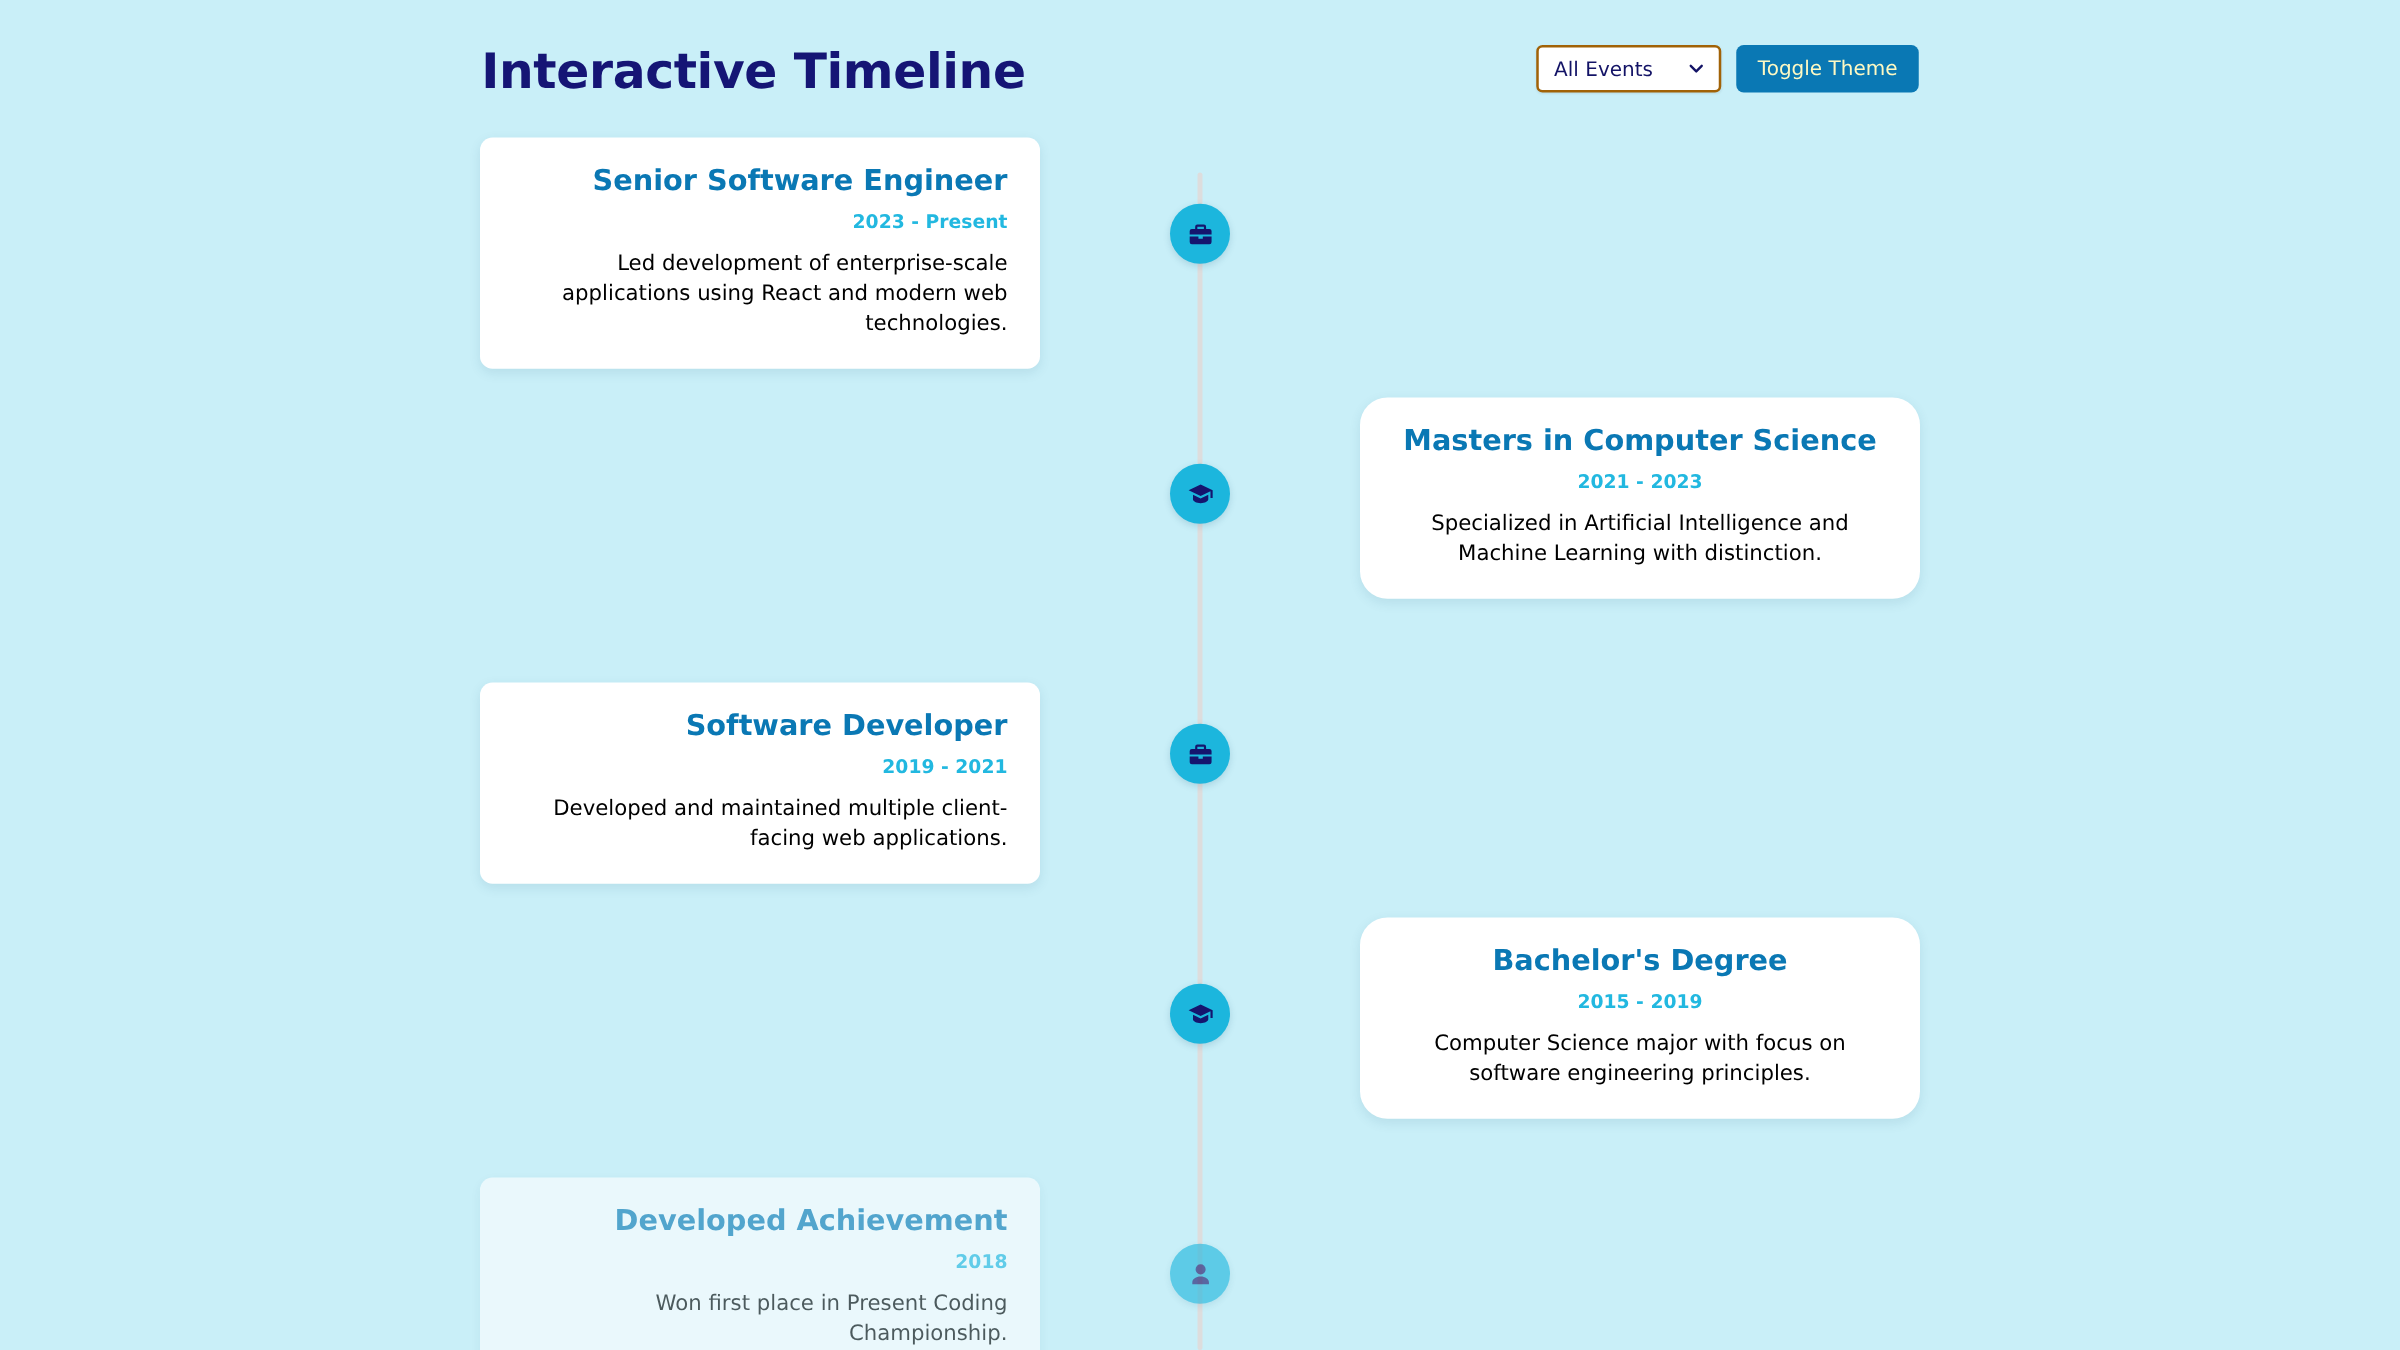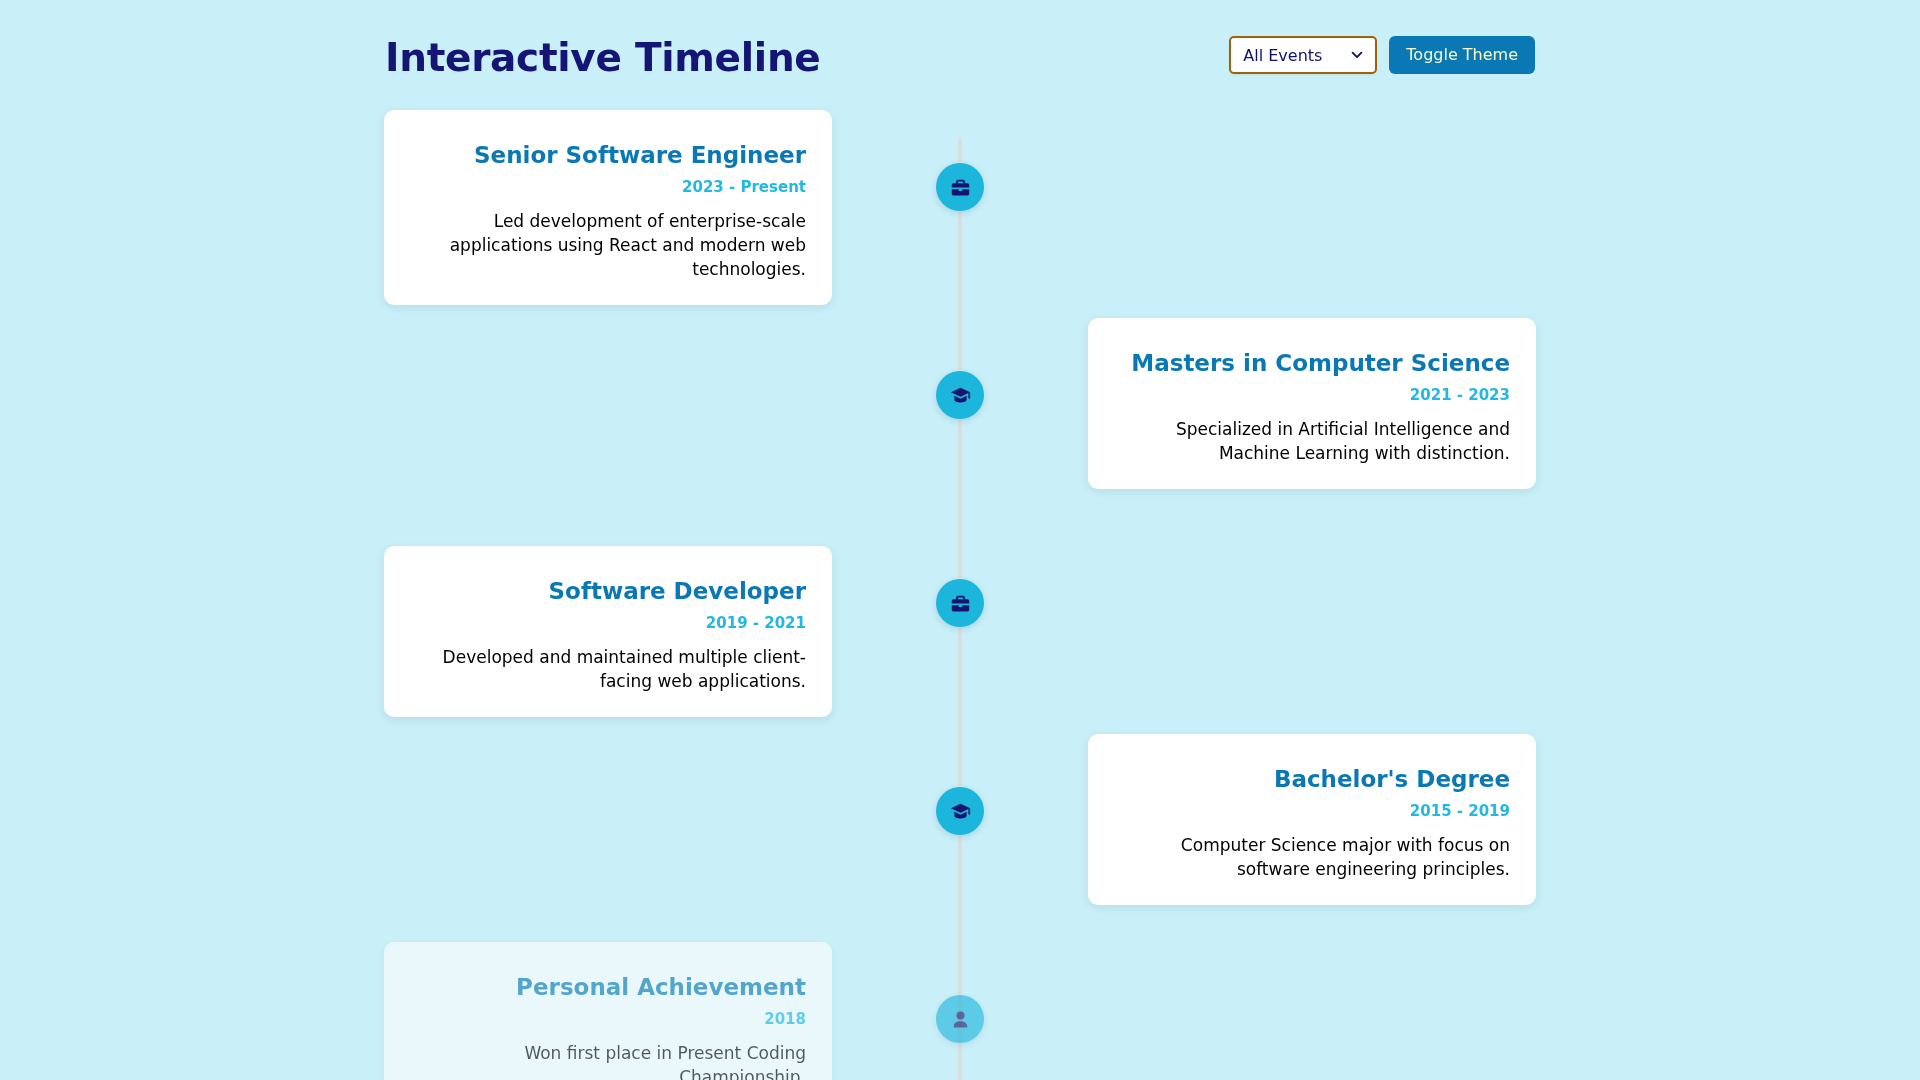--- a/index.html
+++ b/index.html
@@ -111,25 +111,25 @@
     position: absolute;
     left: 0;
     width: 1920px;
   }
 
   .card {
     position: absolute;
     width: 448px;
     background: #ffffff;
     border-radius: 10px;
-    padding: 32px 26px 24px 26px;
+    padding: 22px 26px 24px 26px;
     box-shadow: 0 3px 9px rgba(20, 80, 110, 0.10);
   }
   .entry.left .card  { left: 384px;  text-align: right; }
-  .entry.right .card { left: 1088px; text-align: right;  }
+  .entry.right .card { left: 1088px; text-align: center; border-radius: 22px;  }
 
   .card-title {
     font-size: 23px;
     font-weight: bold;
     color: #0a78b4;
     margin: 0 0 11px 0;
     line-height: 1.15;
   }
   .card-date {
     font-size: 15px;
@@ -236,21 +236,21 @@
           <div class="marker" style="top: 677px;">
             <span>
               <svg viewBox="0 0 24 24" aria-hidden="true">
                 <path d="M12 3 1 8.2l11 5.2 9-4.3v6.2h2V8.2L12 3zM5 12.4v4.1c0 1.9 3.1 3.5 7 3.5s7-1.6 7-3.5v-4.1l-7 3.3-7-3.3z"></path>
               </svg>
             </span>
           </div>
         </div>
         <div class="entry left fading">
           <div class="card" style="top: 832px;">
-            <h2 class="card-title">Personal Achievement</h2>
+            <h2 class="card-title">Developed Achievement</h2>
             <div class="card-date">2018</div>
             <p class="card-desc">Won first place in Present Coding Championship.</p>
           </div>
           <div class="marker" style="top: 885px;">
             <span>
               <svg viewBox="0 0 24 24" aria-hidden="true">
                 <path d="M12 12a4.6 4.6 0 1 0 0-9.2A4.6 4.6 0 0 0 12 12zm0 2c-4.2 0-7.6 2.3-7.6 5.1V21h15.2v-1.9C19.6 16.3 16.2 14 12 14z"></path>
               </svg>
             </span>
           </div>

